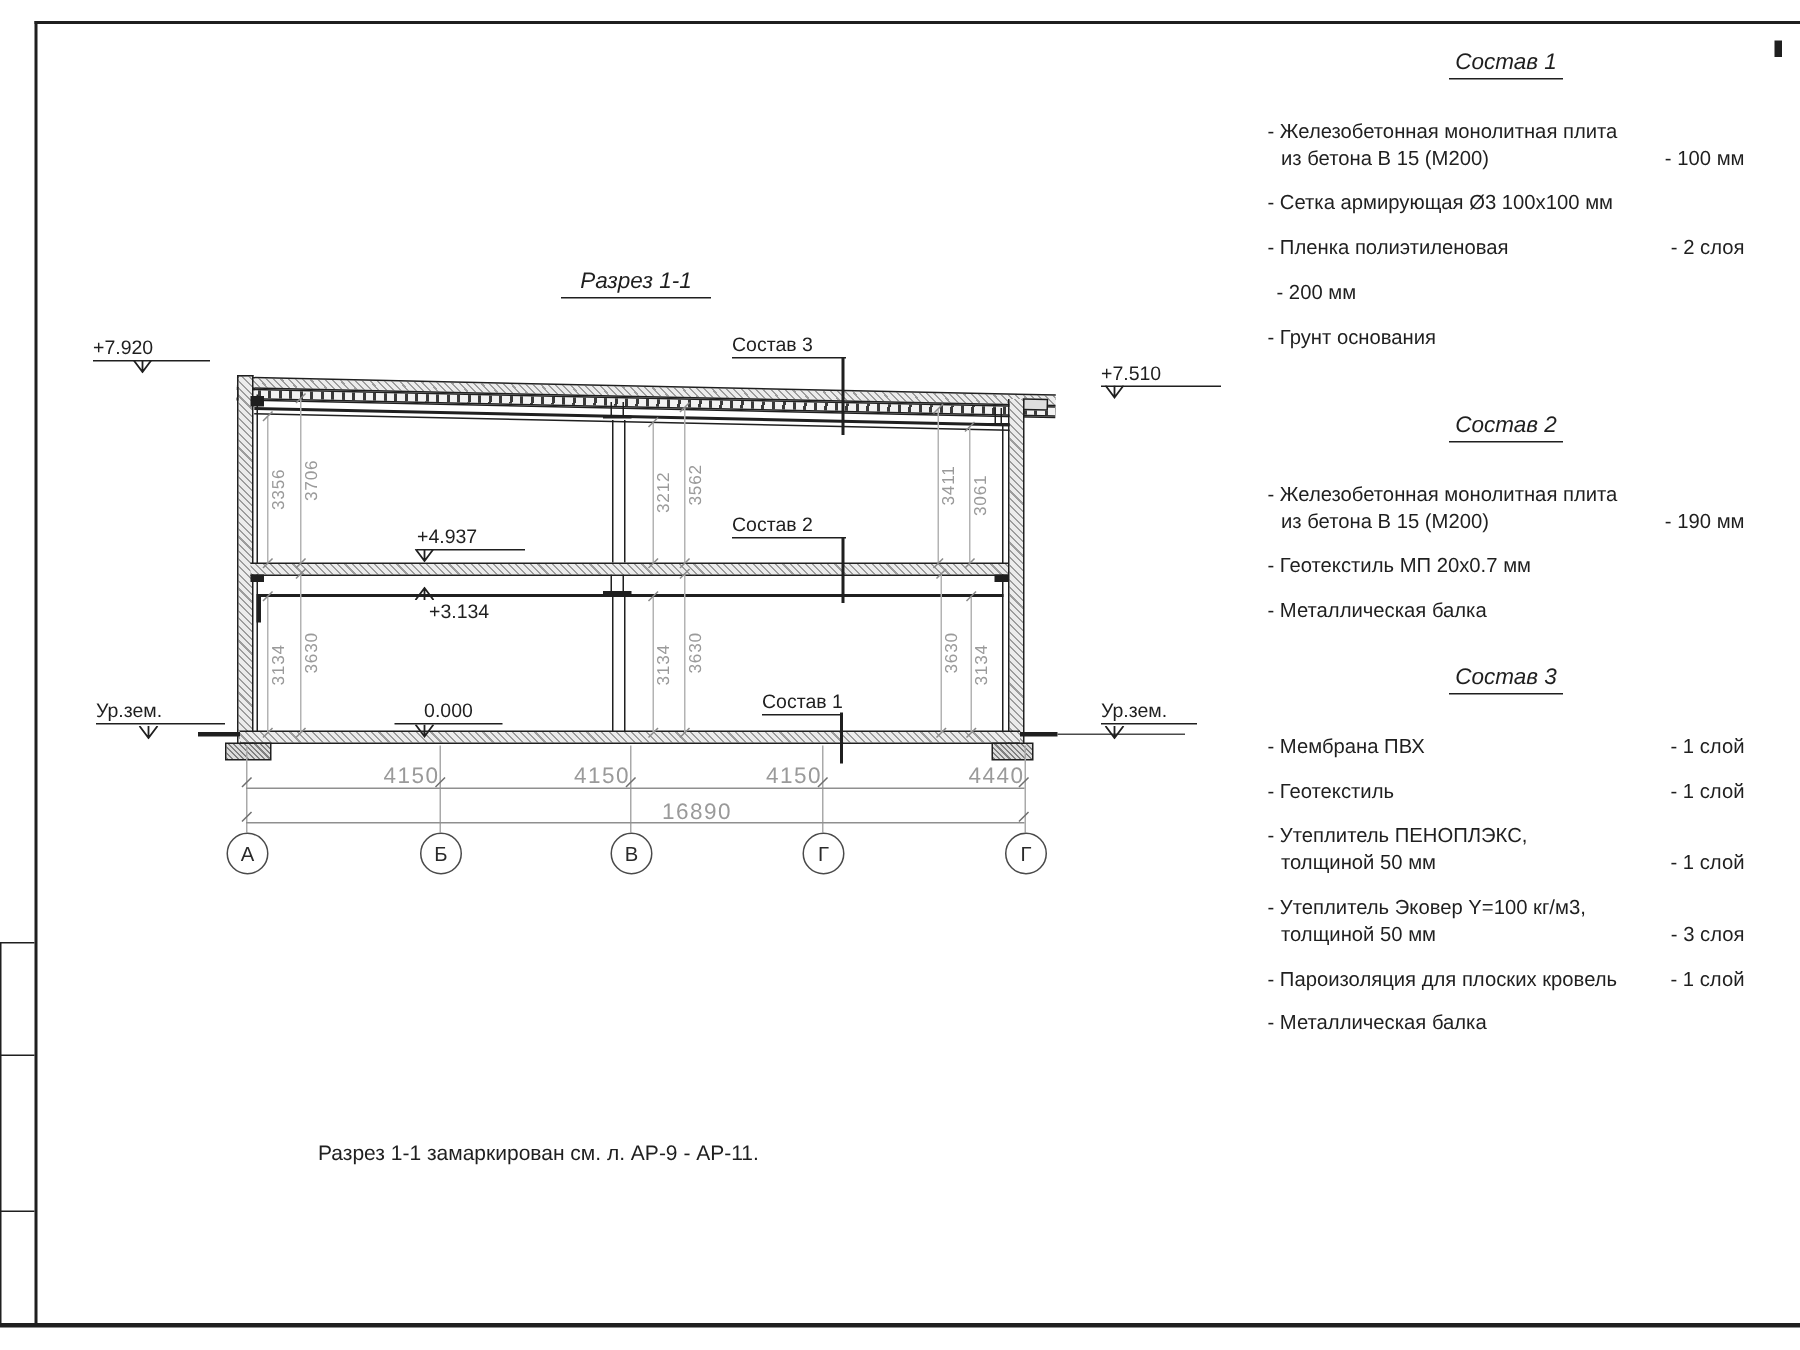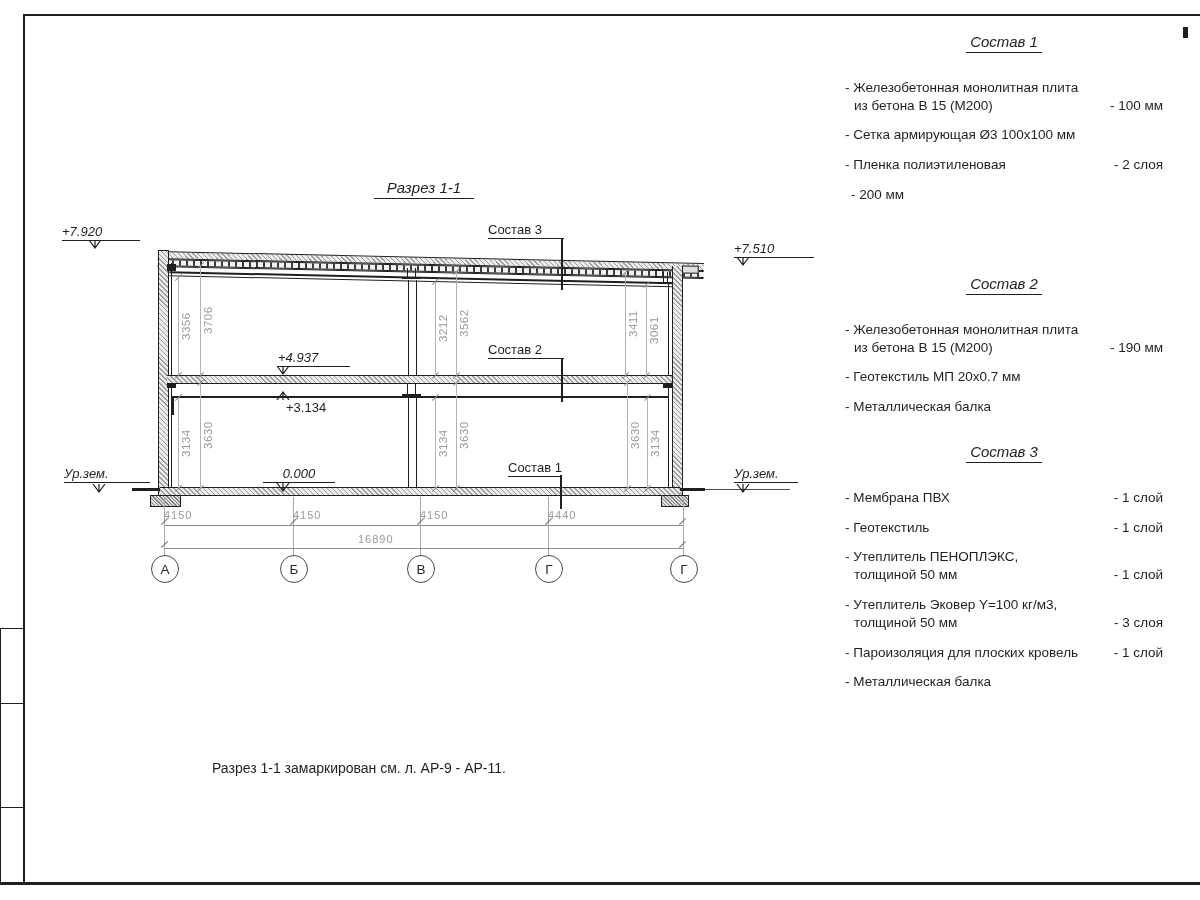--- a/index.html
+++ b/index.html
@@ -21,22 +21,22 @@
   .vdl::before,.vdl::after{content:"";position:absolute;left:-4px;width:9px;height:1px;background:#8a8a8a;transform:rotate(-45deg);}
   .vdl::before{top:-1px;}
   .vdl::after{bottom:-1px;}
   .hdl{position:absolute;height:1px;background:#8f8f8f;}
   .hdl::before,.hdl::after{content:"";position:absolute;top:-4px;width:9px;height:1px;background:#6f6f6f;transform:rotate(-45deg);}
   .hdl::before{left:-4px;}
   .hdl::after{right:-4px;}
   .tick{position:absolute;width:9px;height:1px;background:#6f6f6f;transform:rotate(-45deg);}
   .vdim{position:absolute;width:14px;height:62px;display:flex;align-items:center;justify-content:center;
         writing-mode:vertical-rl;transform:rotate(180deg);color:#9a9a9a;font-size:11.5px;letter-spacing:.5px;}
-  .hdim{position:absolute;color:#9a9a9a;font-size:11px;text-align:left;letter-spacing:1px;}
-  .lvl{position:absolute;border-bottom:1px solid #1f1f1f;font-size:13px;padding-bottom:1px;font-style:italic;}
+  .hdim{position:absolute;color:#9a9a9a;font-size:15px;text-align:right;letter-spacing:1px;}
+  .lvl{position:absolute;border-bottom:1px solid #1f1f1f;font-size:13px;padding-bottom:1px;}
   .ldr{position:absolute;border-bottom:1px solid #1f1f1f;font-size:13px;padding-bottom:1px;}
   .bubble{position:absolute;width:26px;height:26px;border:1px solid #4a4a4a;border-radius:50%;
           display:flex;align-items:center;justify-content:center;font-size:13.5px;color:#2a2a2a;background:#fff;}
   
   #panel{position:absolute;left:845px;width:318px;font-size:13.5px;line-height:1.32;}
   .sec-title{font-style:italic;font-size:15px;text-align:center;margin-bottom:27px;}
   .sec-title span{border-bottom:1px solid #1f1f1f;padding:0 4px 2px 4px;}
   .layer{display:flex;justify-content:space-between;align-items:flex-end;margin-bottom:12px;}
   .layer-name{white-space:pre-line;padding-left:9px;text-indent:-9px;max-width:240px;}
   .layer-val{white-space:nowrap;padding-left:6px;}
@@ -212,20 +212,24 @@
         <div class="layer-name">- Сетка армирующая Ø3 100х100 мм</div>
         <div class="layer-val"></div>
       </div>
       <div class="layer">
         <div class="layer-name">- Пленка полиэтиленовая</div>
         <div class="layer-val">-  2 слоя</div>
       </div>
       <div class="layer">
         <div class="layer-val">- 200 мм</div>
       </div>
+      <div class="layer">
+        <div class="layer-name">- Грунт основания</div>
+        <div class="layer-val"></div>
+      </div>
     </div>
 
     <div class="abs" style="left:0;top:274px;width:318px;">
       <div class="sec-title"><span>Состав 2</span></div>
       <div class="layer">
         <div class="layer-name">- Железобетонная  монолитная плита
 из бетона В 15 (М200)</div>
         <div class="layer-val">- 190 мм</div>
       </div>
       <div class="layer">

